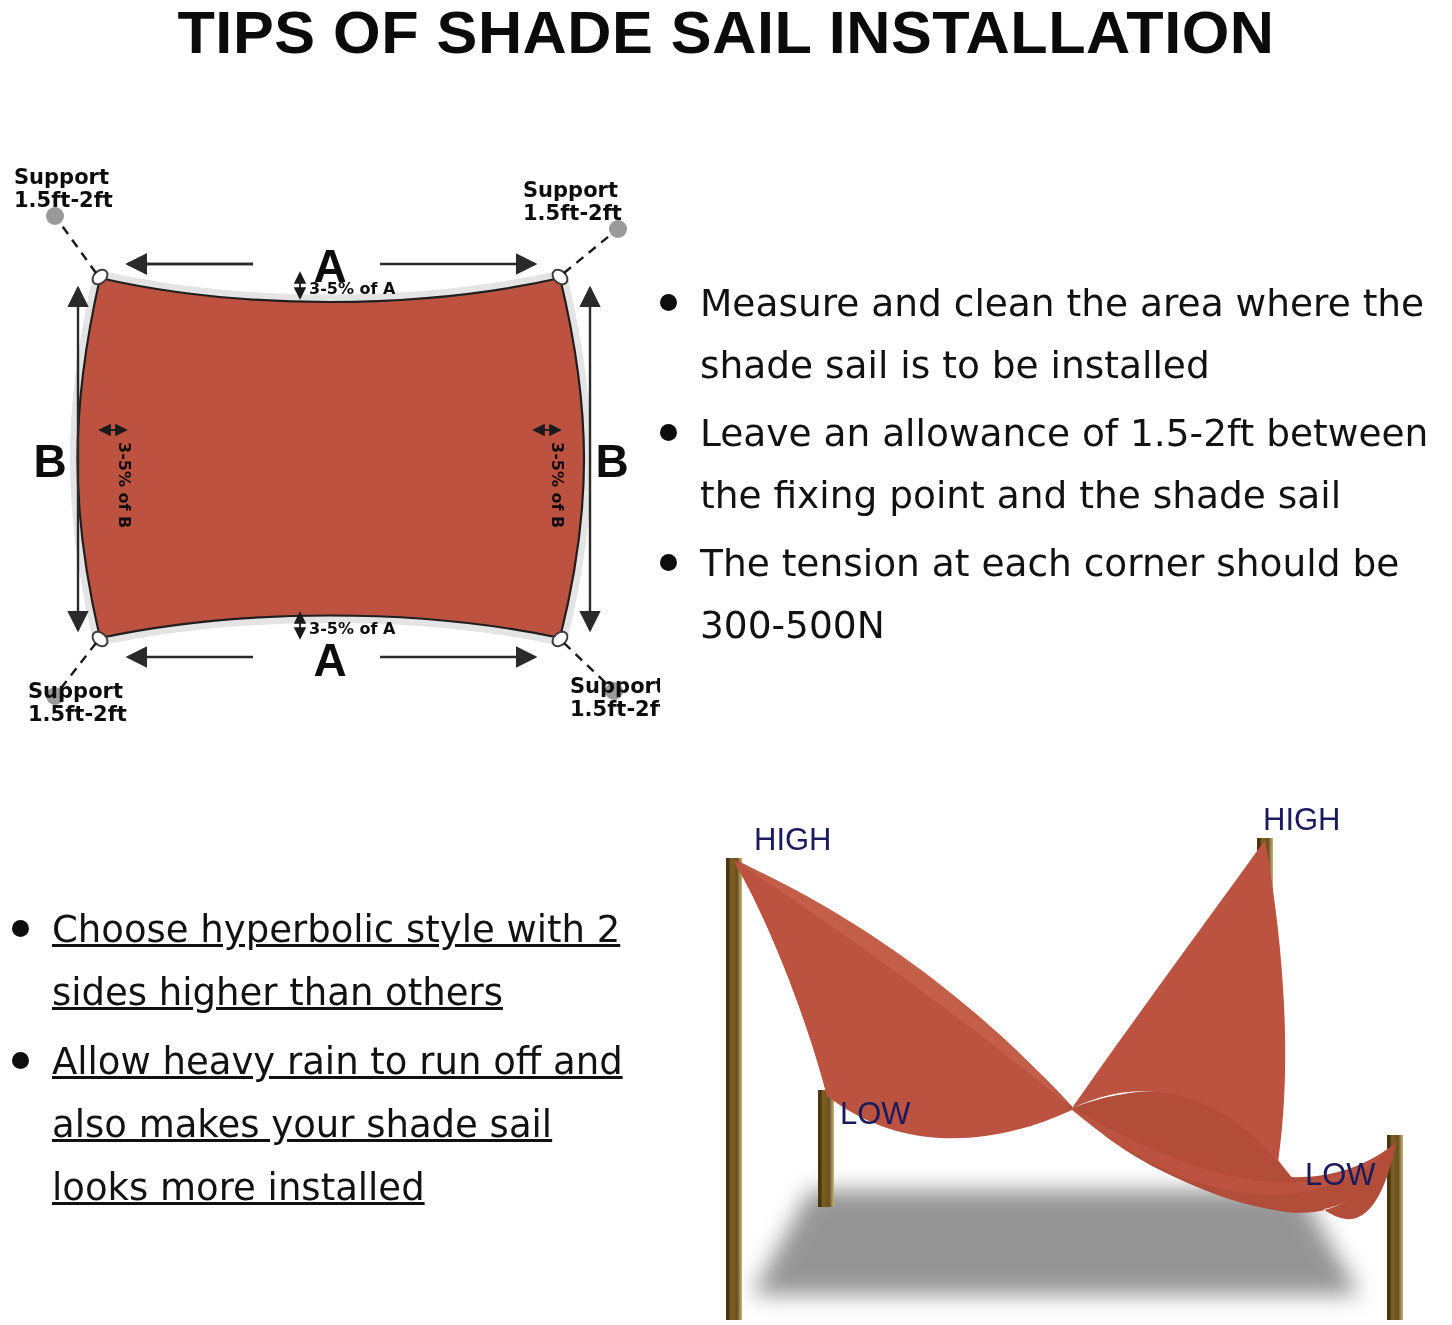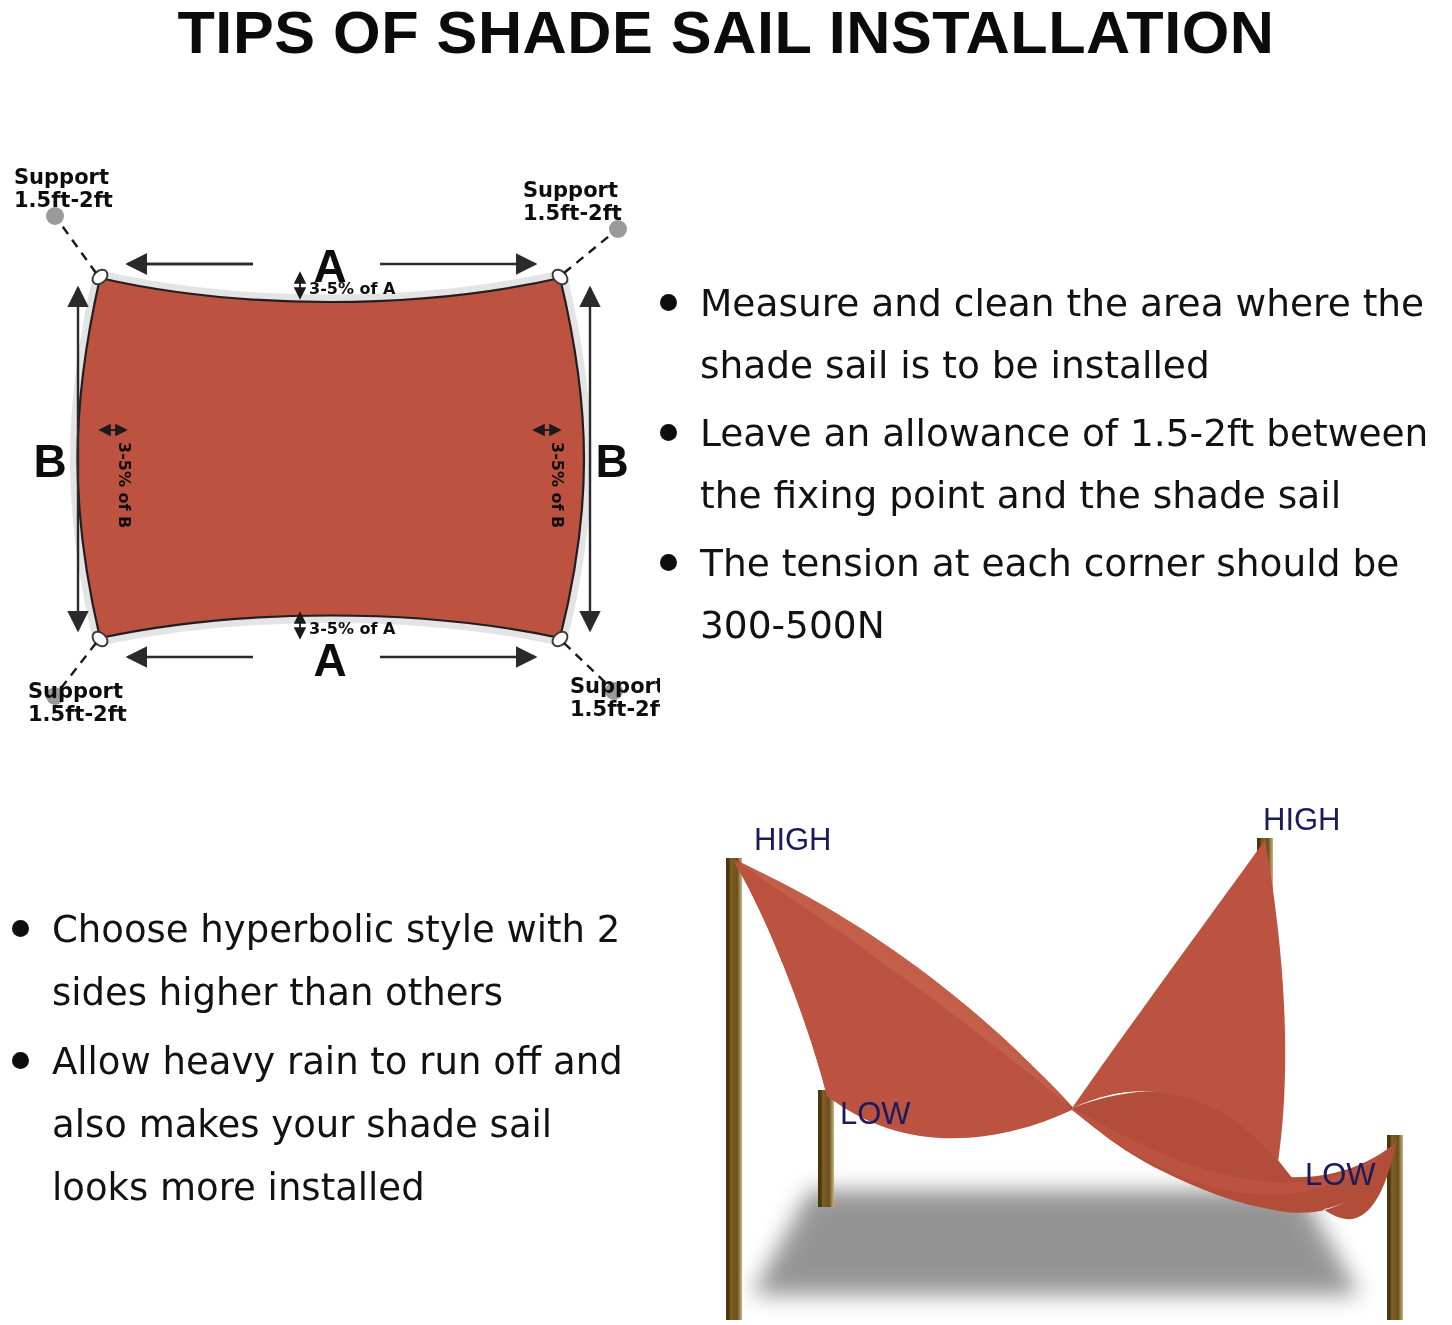--- a/index.html
+++ b/index.html
@@ -72,20 +72,21 @@
     line-height: 62px;
   }
   #tips-list li::before { top: 22px; }
 
   #style-list {
     left: 0px;
     top: 898px;
     width: 636px;
     font-size: 37px;
     line-height: 63px;
+    text-decoration: underline;
   }
   #style-list li::before { top: 22px; }
   #style-list li { padding-left: 52px; }
 </style>
 </head>
 <body>
 
 <div id="page">
 
   <div id="title">TIPS OF SHADE SAIL INSTALLATION</div>

